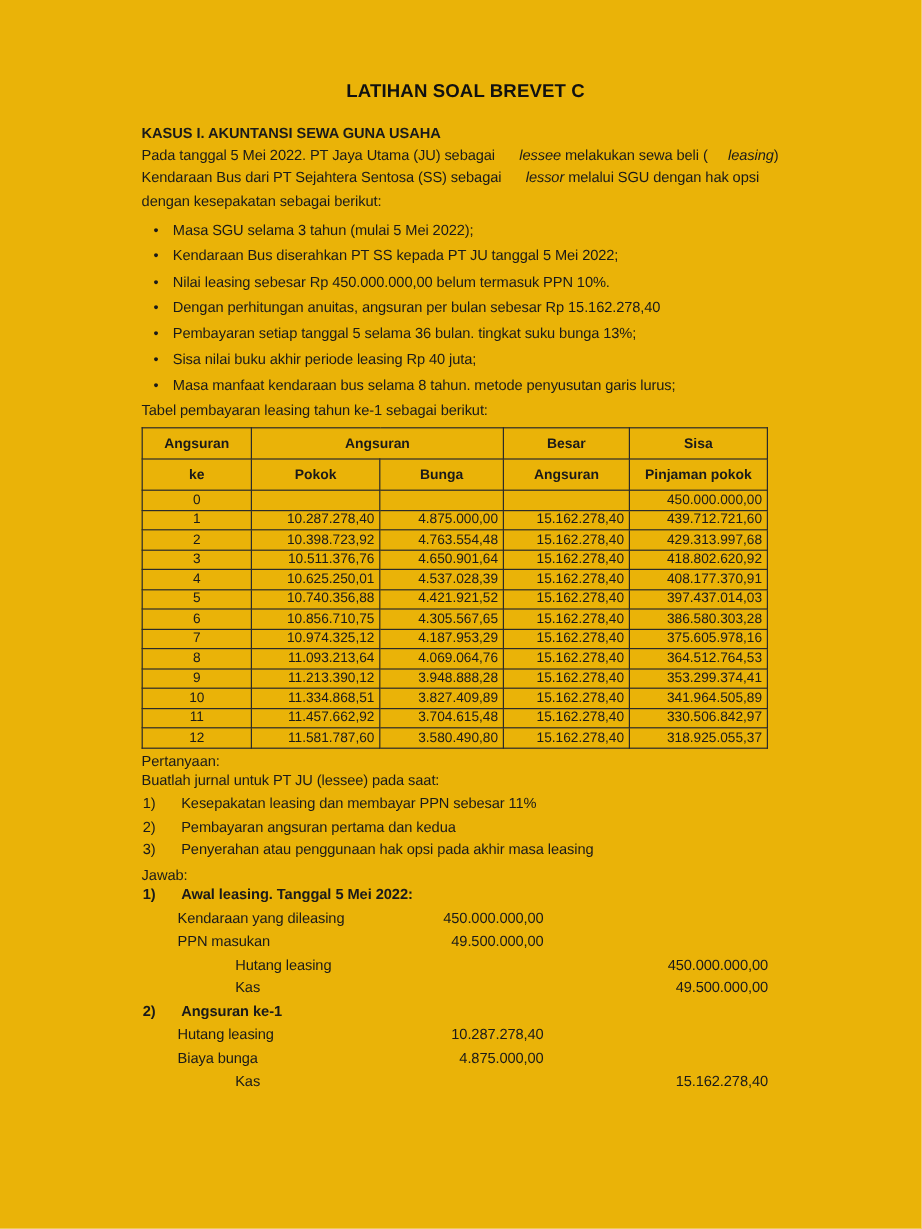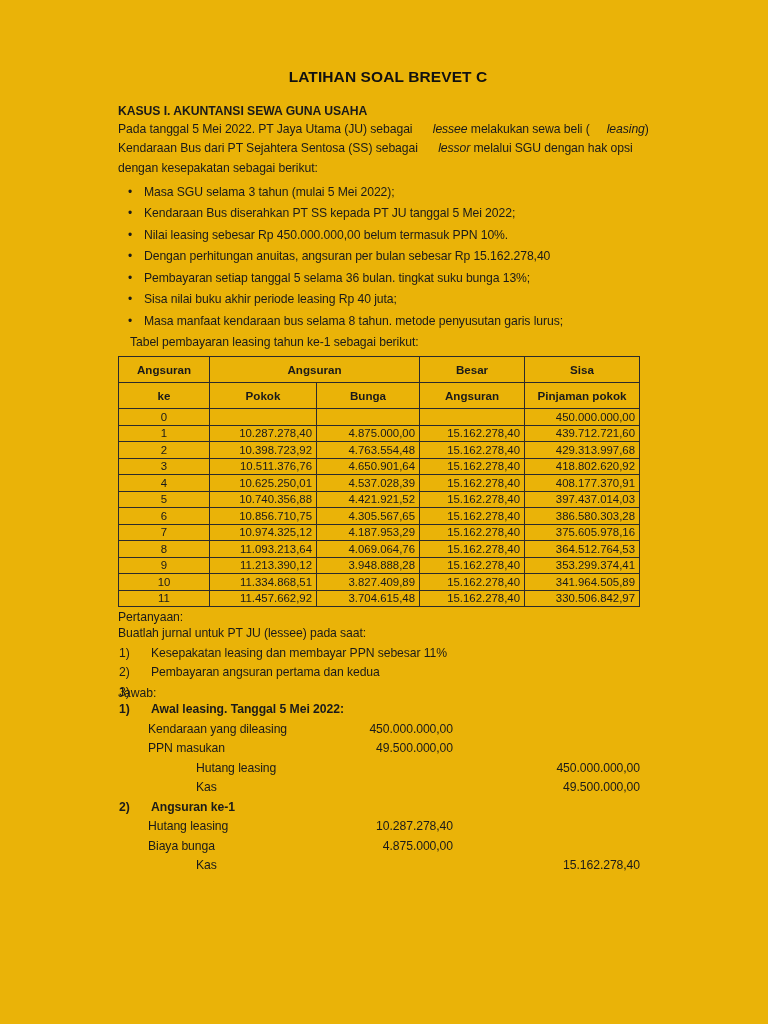--- a/index.html
+++ b/index.html
@@ -60,21 +60,21 @@
   ul.bullets li .bullet-dot {
     position: absolute;
     left: 10px;
     top: 0;
     font-size: 12px;
     line-height: 21.5px;
   }
   .tabel-caption {
     font-size: 12.2px;
     line-height: 19px;
-    margin: 1px 0 4px 12px;
+    margin: 1px 0 4px 0;
     letter-spacing: -0.08px;
   }
 
   table.amort {
     border-collapse: collapse;
     width: 521px;
     table-layout: fixed;
     font-size: 11.4px;
     margin: 0 0 0 0;
   }
@@ -299,29 +299,36 @@
         <td class="num">15.162.278,40</td>
         <td class="num">341.964.505,89</td>
       </tr>
       <tr>
         <td class="idx">11</td>
         <td class="num">11.457.662,92</td>
         <td class="num">3.704.615,48</td>
         <td class="num">15.162.278,40</td>
         <td class="num">330.506.842,97</td>
       </tr>
+      <tr>
+        <td class="idx">12</td>
+        <td class="num">11.581.787,60</td>
+        <td class="num">3.580.490,80</td>
+        <td class="num">15.162.278,40</td>
+        <td class="num">318.925.055,37</td>
+      </tr>
     </tbody>
   </table>
 
   <div class="qa-heading">Pertanyaan:</div>
   <div class="qa-line">Buatlah jurnal untuk PT JU (lessee) pada saat:</div>
   <ol class="numlist">
     <li><span class="marker">1)</span><span>Kesepakatan leasing dan membayar PPN sebesar 11%</span></li>
     <li><span class="marker">2)</span><span>Pembayaran angsuran pertama dan kedua</span></li>
-    <li><span class="marker">3)</span></li>
+    <li><span class="marker">3)</span><span>Penyerahan atau penggunaan hak opsi pada akhir masa leasing</span></li>
   </ol>
 
   <div class="qa-heading">Jawab:</div>
 
   <div class="journal-block">
     <div class="journal-head">
       <span class="marker">1)</span><span>Awal leasing. Tanggal 5 Mei 2022:</span>
     </div>
     <div class="jrow">
       <span class="jlabel">Kendaraan yang dileasing</span>

